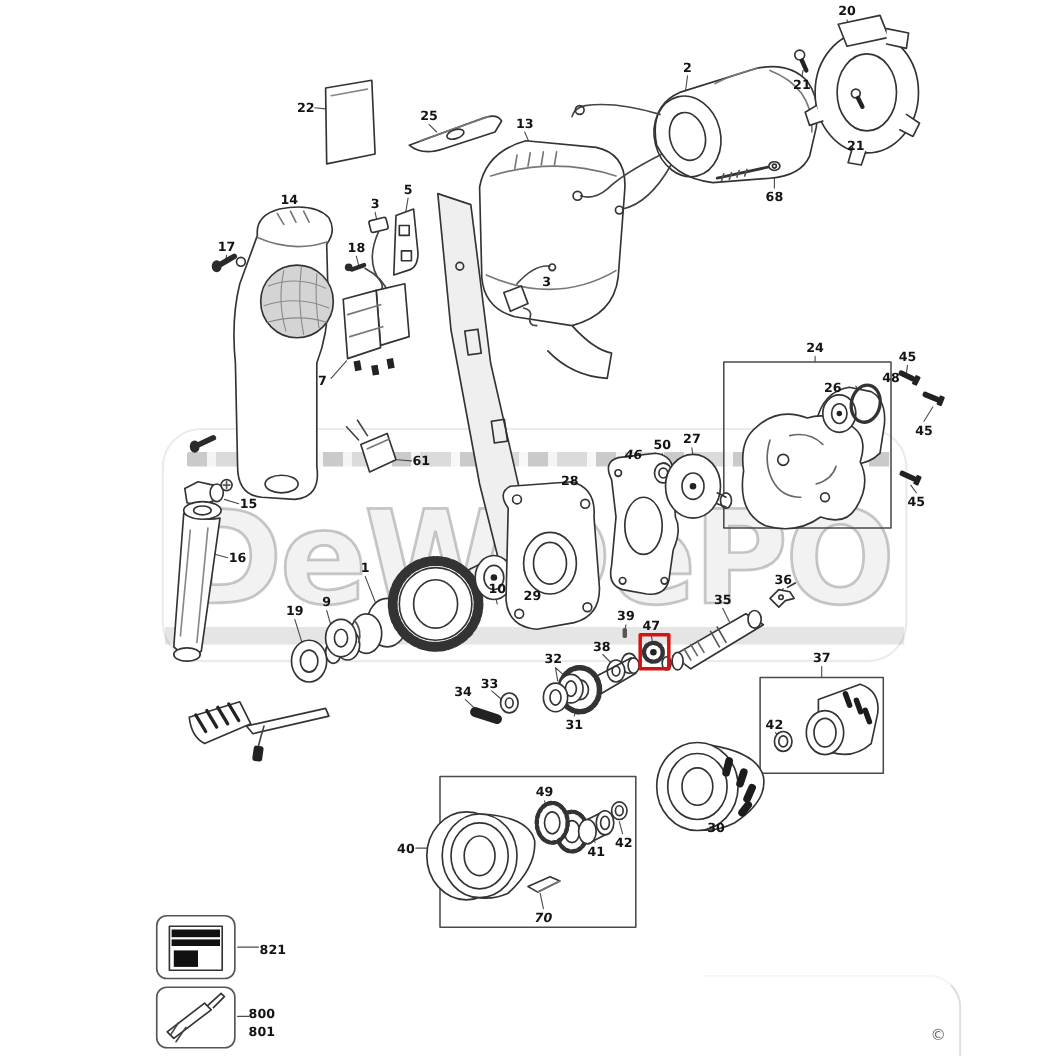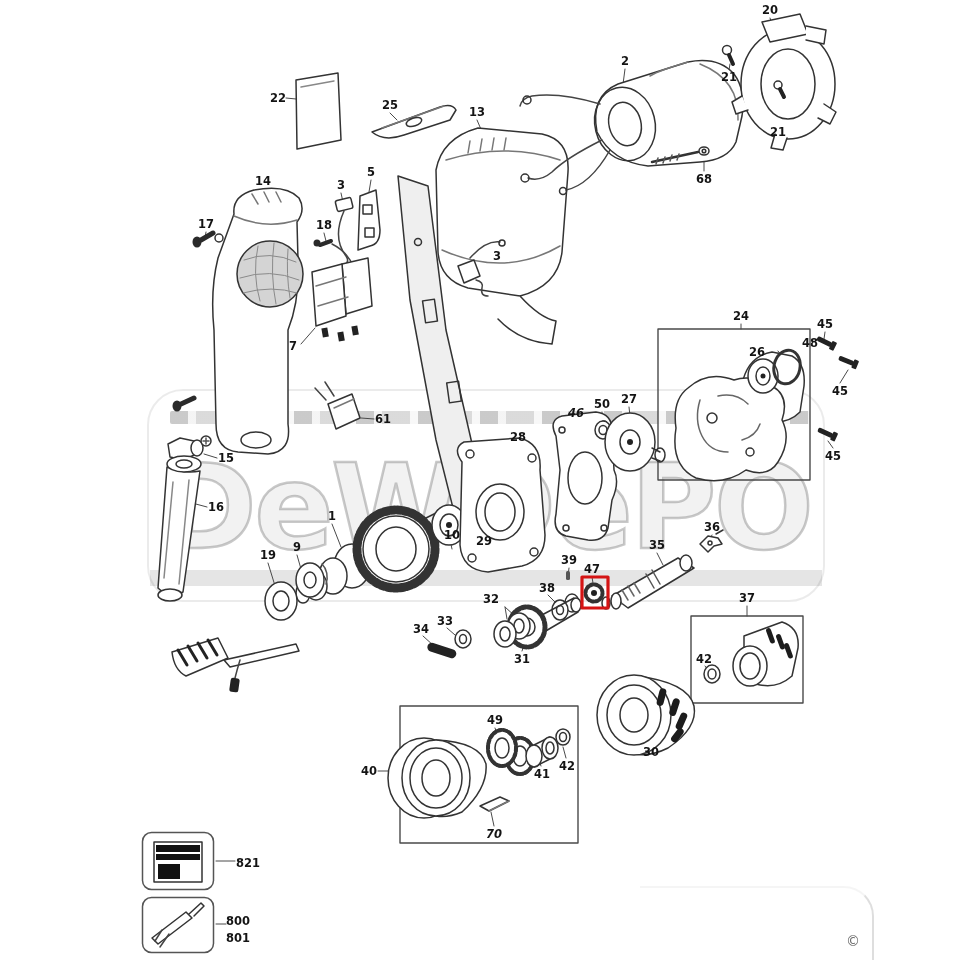--- a/index.html
+++ b/index.html
@@ -448,21 +448,21 @@
       <div class="plabel" style="left: 226px; top: 458px;">15</div>
       <div class="plabel" style="left: 216px; top: 507px;">16</div>
       <div class="plabel" style="left: 332px; top: 516px;">1</div>
       <div class="plabel" style="left: 297px; top: 547px;">9</div>
       <div class="plabel" style="left: 268px; top: 555px;">19</div>
       <div class="plabel" style="left: 484px; top: 541px;">29</div>
       <div class="plabel" style="left: 452px; top: 535px;">10</div>
       <div class="plabel" style="left: 569px; top: 560px;">39</div>
       <div class="plabel" style="left: 592px; top: 569px;">47</div>
       <div class="plabel" style="left: 547px; top: 588px;">38</div>
-      <div class="plabel" style="left: 491px; top: 599px;">32</div>
+      <div class="plabel" style="left: 503px; top: 599px;">32</div>
       <div class="plabel" style="left: 445px; top: 621px;">33</div>
       <div class="plabel" style="left: 421px; top: 629px;">34</div>
       <div class="plabel" style="left: 522px; top: 659px;">31</div>
       <div class="plabel" style="left: 712px; top: 527px;">36</div>
       <div class="plabel" style="left: 657px; top: 545px;">35</div>
       <div class="plabel" style="left: 747px; top: 598px;">37</div>
       <div class="plabel" style="left: 704px; top: 659px;">42</div>
       <div class="plabel" style="left: 651px; top: 752px;">30</div>
       <div class="plabel" style="left: 369px; top: 771px;">40</div>
       <div class="plabel" style="left: 495px; top: 720px; text-align: center;">49</div>

